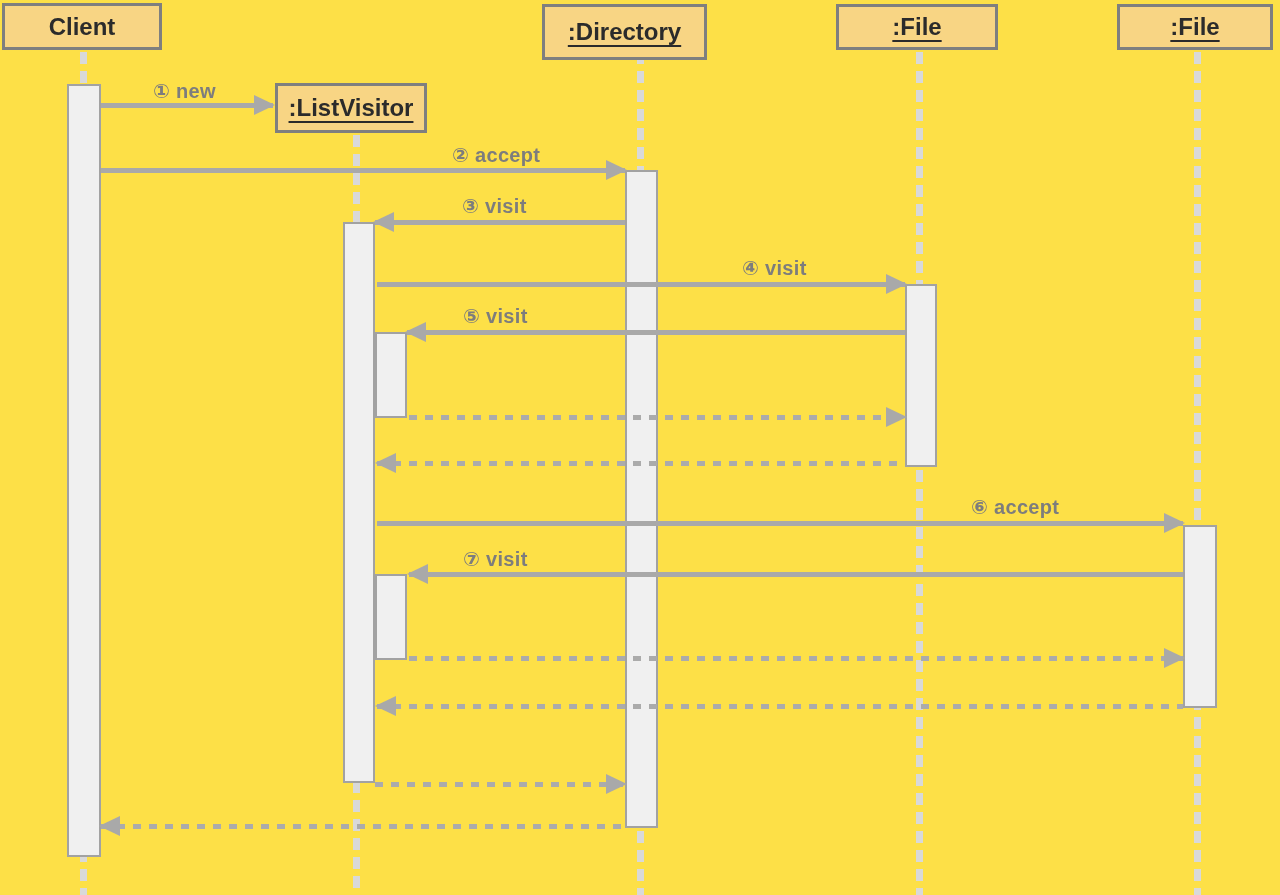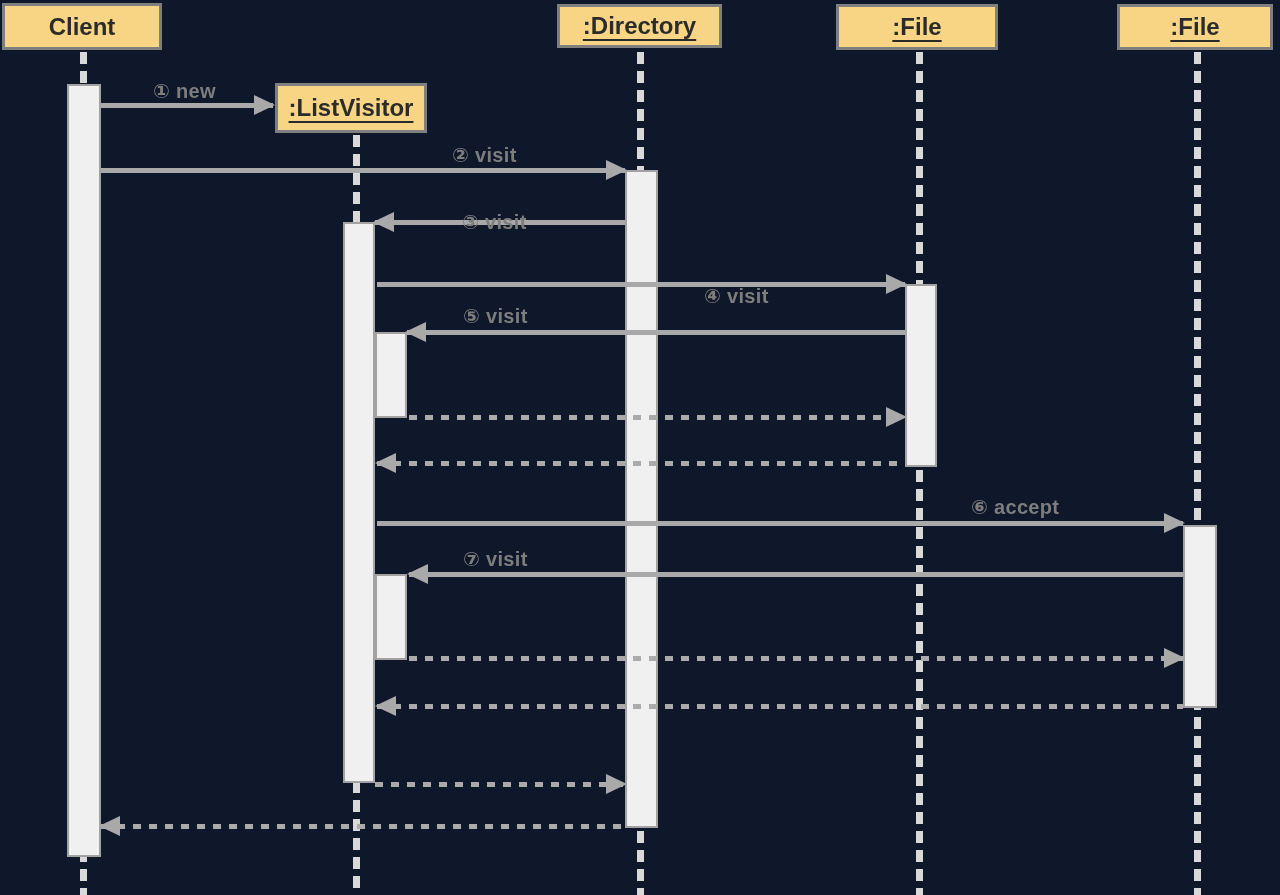--- a/index.html
+++ b/index.html
@@ -1,17 +1,17 @@
 <!DOCTYPE html>
 <html><head>
 <meta charset="utf-8">
 <style>
   html,body{margin:0;padding:0;background:#000;}
   #canvas{
-    position:relative;width:1280px;height:895px;background:#0f172a;
+    position:relative;width:1280px;height:895px;background:#fde047;
     font-family:"Liberation Sans","DejaVu Sans",sans-serif;overflow:hidden;
   }
   
   .actor{
     position:absolute;background:#F8D584;border:3px solid #7F7F7F;
     display:flex;align-items:center;justify-content:center;
     font-size:24px;font-weight:700;color:#2B2B2B;box-sizing:border-box;
     z-index:6;
   }
   .ul{text-decoration:underline;text-underline-offset:5px;text-decoration-thickness:2px;}
@@ -60,21 +60,21 @@
   <div class="bar" style="left:625px; top:170px; width:33px; height:658px;"></div>
   <div class="bar" style="left:905px; top:284px; width:32px; height:183px;"></div>
   <div class="bar" style="left:1183px;top:525px; width:34px; height:183px;"></div>
 
   <div class="actor" style="left:2px;top:3px;width:160px;height:47px;">
     <span>Client</span>
   </div>
   <div class="actor" style="left:275px;top:83px;width:152px;height:50px;">
     <span class="ul">:ListVisitor</span>
   </div>
-  <div class="actor" style="left:557px;top:4px;width:165px;height:44px;">
+  <div class="actor" style="left:542px;top:4px;width:165px;height:56px;">
     <span class="ul">:Directory</span>
   </div>
   <div class="actor" style="left:836px;top:4px;width:162px;height:46px;">
     <span class="ul">:File</span>
   </div>
   <div class="actor" style="left:1117px;top:4px;width:156px;height:46px;">
     <span class="ul">:File</span>
   </div>
 
   <div class="arrow" style="left:101px;top:105px;width:172px;">
@@ -125,20 +125,20 @@
   <div class="arrow dashed" style="left:375px;top:784px;width:250px;">
     <div class="line"></div>
     <div class="head r"></div>
   </div>
   <div class="arrow dashed" style="left:101px;top:826px;width:524px;">
     <div class="line"></div>
     <div class="head l"></div>
   </div>
 
   <div class="mlabel" style="left:153px; top:79px;">① new</div>
-  <div class="mlabel" style="left:452px; top:143px;">② visit</div>
-  <div class="mlabel" style="left:462px; top:194px;margin-top:16px;">③ visit</div>
-  <div class="mlabel" style="left:704px; top:256px;margin-top:28px;">④ visit</div>
+  <div class="mlabel" style="left:452px; top:143px;">② accept</div>
+  <div class="mlabel" style="left:462px; top:194px;">③ visit</div>
+  <div class="mlabel" style="left:742px; top:256px;">④ visit</div>
   <div class="mlabel" style="left:463px; top:304px;text-align:center;">⑤ visit</div>
   <div class="mlabel" style="left:971px;top:495px;">⑥ accept</div>
   <div class="mlabel" style="left:463px; top:547px;">⑦ visit</div>
 
 </div>
 
 </body></html>

